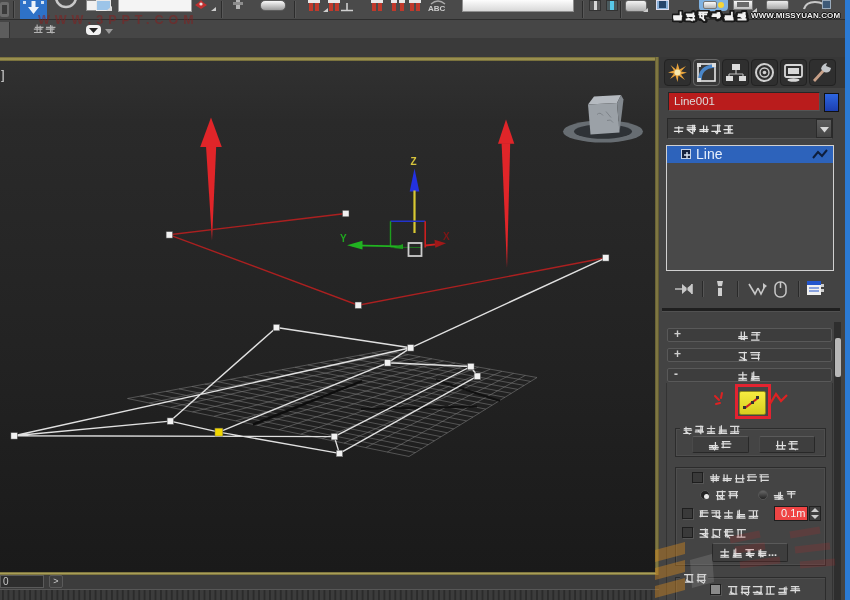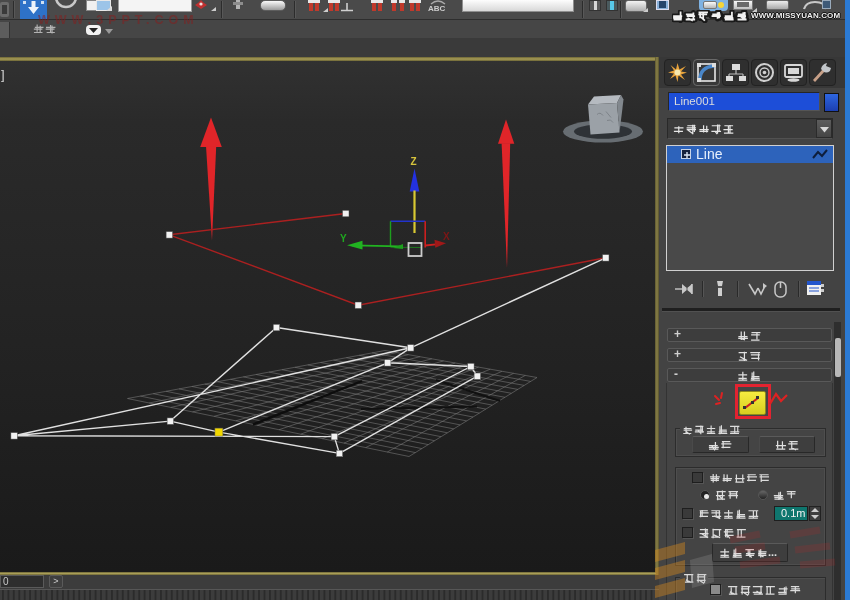--- a/index.html
+++ b/index.html
@@ -340,21 +340,21 @@
   </svg>
 <svg class="abs" style="left:782px;top:61px" width="23" height="23">
     <rect x="3" y="4" width="17" height="12" rx="1.5" fill="none" stroke="#d8d8d8" stroke-width="1.8"></rect>
     <rect x="6" y="7" width="11" height="6" fill="#d8d8d8"></rect>
     <ellipse cx="11.5" cy="19" rx="6" ry="1.8" fill="#d8d8d8"></ellipse>
   </svg>
 <svg class="abs" style="left:811px;top:61px" width="23" height="23">
     <path d="M3 20 L13 9" stroke="#c8a088" stroke-width="2.8"></path>
     <path d="M10 8 Q11 3 16 2 L15 5 L20 7 L19 10 Q15 13 12 10 Z" fill="#c2c6ca"></path>
   </svg>
-<div class="abs" style="left:668px;top:92px;width:152px;height:19px;background:#1d4ed8;border:1px solid #262626;border-bottom-color:#555;border-right-color:#505050;color:#dcdcdc;font-size:11.5px;line-height:17px;padding-left:5px">Line001</div>
+<div class="abs" style="left:668px;top:92px;width:152px;height:19px;background:#b91c1c;border:1px solid #262626;border-bottom-color:#555;border-right-color:#505050;color:#dcdcdc;font-size:11.5px;line-height:17px;padding-left:5px">Line001</div>
 <div class="abs" style="left:824px;top:92.5px;width:15px;height:19px;background:linear-gradient(#2e66e0,#1c3fb0);border:1px solid #111"></div>
 <div class="abs" style="left:667px;top:118px;width:166px;height:21px;background:#3b3b3b;border:1px solid #292929;border-bottom-color:#515151"></div>
 <div class="abs" style="left:816px;top:119px;width:16px;height:19px;background:linear-gradient(#5d5d5d,#454545);border:1px solid #2b2b2b"></div>
 <svg class="abs" style="left:819.5px;top:126.5px" width="9" height="6">
     <path d="M0 0 L9 0 L4.5 5.5 Z" fill="#d8d8d8"></path>
   </svg>
 <svg style="position:absolute;left:673.0px;top:122.8px;opacity:1.0" width="64" height="14" viewBox="0 0 64.1 13.5">
     <path d="M1.35 4.62L10.51 4.62M0.91 8.22L9.96 8.22M5.79 3.02L5.79 9.91" stroke="#e6e6e6" stroke-width="1.21" fill="none" stroke-linecap="butt"></path>
     <path d="M14.33 2.50L22.53 2.50M13.60 4.62L23.02 4.62M13.70 6.42L23.04 6.42M19.80 1.53L19.80 10.91M21.38 1.51L21.38 8.79M14.82 6.86L20.37 10.65" stroke="#e6e6e6" stroke-width="1.21" fill="none" stroke-linecap="butt"></path>
     <path d="M26.39 6.42L35.80 6.42M26.45 8.22L35.22 8.22M30.63 2.07L30.63 9.35M33.80 2.52L33.80 9.36" stroke="#e6e6e6" stroke-width="1.21" fill="none" stroke-linecap="butt"></path>
@@ -476,21 +476,21 @@
     <path d="M13.66 2.50L22.47 2.50M14.06 4.62L22.17 4.62M18.21 2.33L18.21 9.03" stroke="#dcdcdc" stroke-width="1.21" fill="none" stroke-linecap="butt"></path>
   </svg>
 <div class="abs" style="left:682px;top:508px;width:11px;height:11px;background:#3a3a3a;border:1.5px solid #1e1e1e;box-shadow:1px 1px 0 #555"></div>
 <svg style="position:absolute;left:698.0px;top:508.2px;opacity:1.0" width="64" height="14" viewBox="0 0 64.1 13.5">
     <path d="M1.66 2.50L9.82 2.50M1.86 4.62L10.58 4.62M1.46 8.22L10.01 8.22M2.62 2.24L2.62 9.01M4.20 1.73L4.20 8.66" stroke="#dcdcdc" stroke-width="1.21" fill="none" stroke-linecap="butt"></path>
     <path d="M13.33 2.50L22.17 2.50M13.42 4.62L22.37 4.62M13.99 8.22L23.21 8.22M21.38 2.50L21.38 9.79M18.21 2.33L18.21 9.75M15.98 7.61L22.33 10.39" stroke="#dcdcdc" stroke-width="1.21" fill="none" stroke-linecap="butt"></path>
     <path d="M26.15 4.62L34.89 4.62M26.34 8.22L34.50 8.22M26.13 9.91L34.98 9.91M30.63 1.62L30.63 9.33" stroke="#dcdcdc" stroke-width="1.21" fill="none" stroke-linecap="butt"></path>
     <path d="M39.11 6.42L47.10 6.42M38.66 8.22L47.29 8.22M38.35 9.91L47.61 9.91M41.46 1.37L41.46 9.30M39.88 2.29L39.88 10.58" stroke="#dcdcdc" stroke-width="1.21" fill="none" stroke-linecap="butt"></path>
     <path d="M50.55 2.50L60.33 2.50M50.86 8.22L60.32 8.22M50.56 9.91L59.94 9.91M55.47 1.94L55.47 9.28M58.64 3.06L58.64 8.82" stroke="#dcdcdc" stroke-width="1.21" fill="none" stroke-linecap="butt"></path>
   </svg>
-<div class="abs" style="left:774px;top:506px;width:34px;height:15px;background:#0f766e;border:1px solid #1e1e1e;color:#f2f2f2;font-size:11px;line-height:13px;padding-left:6px">0.1m</div>
+<div class="abs" style="left:774px;top:506px;width:34px;height:15px;background:#ef4444;border:1px solid #1e1e1e;color:#f2f2f2;font-size:11px;line-height:13px;padding-left:6px">0.1m</div>
 <div class="abs" style="left:809px;top:506px;width:12px;height:15px;background:#3e3e3e;border:1px solid #222"></div>
 <svg class="abs" style="left:810.5px;top:508px" width="9" height="12">
     <path d="M0 4 L8 4 L4 0 Z" fill="#ccc"></path>
     <path d="M0 7 L8 7 L4 11 Z" fill="#ccc"></path>
   </svg>
 <div class="abs" style="left:682px;top:527px;width:11px;height:11px;background:#3a3a3a;border:1.5px solid #1e1e1e;box-shadow:1px 1px 0 #555"></div>
 <svg style="position:absolute;left:698.0px;top:526.8px;opacity:1.0" width="52" height="14" viewBox="0 0 51.7 13.5">
     <path d="M1.91 2.50L10.00 2.50M1.49 6.42L10.43 6.42M1.58 9.91L10.17 9.91M7.38 1.27L7.38 8.95M8.96 2.88L8.96 10.64M3.59 6.53L10.00 10.58" stroke="#dcdcdc" stroke-width="1.21" fill="none" stroke-linecap="butt"></path>
     <path d="M14.30 2.50L23.22 2.50M13.21 9.91L22.15 9.91M21.38 1.72L21.38 8.82M15.04 1.52L15.04 10.88M15.63 7.57L21.87 10.40" stroke="#dcdcdc" stroke-width="1.21" fill="none" stroke-linecap="butt"></path>
     <path d="M26.76 2.50L34.48 2.50M25.65 4.62L35.10 4.62M26.51 8.22L35.45 8.22M27.46 2.03L27.46 10.09M29.04 2.42L29.04 10.56M27.83 6.55L31.85 11.18" stroke="#dcdcdc" stroke-width="1.21" fill="none" stroke-linecap="butt"></path>

